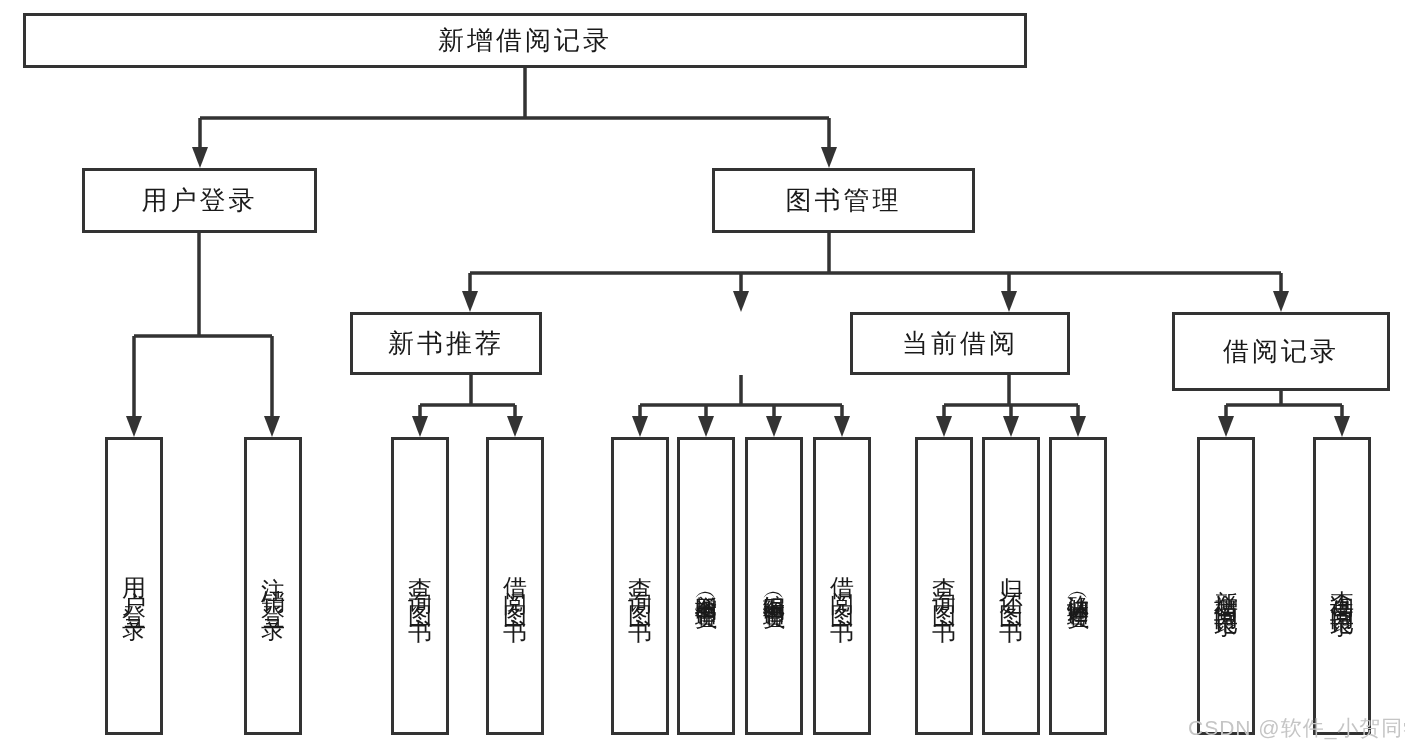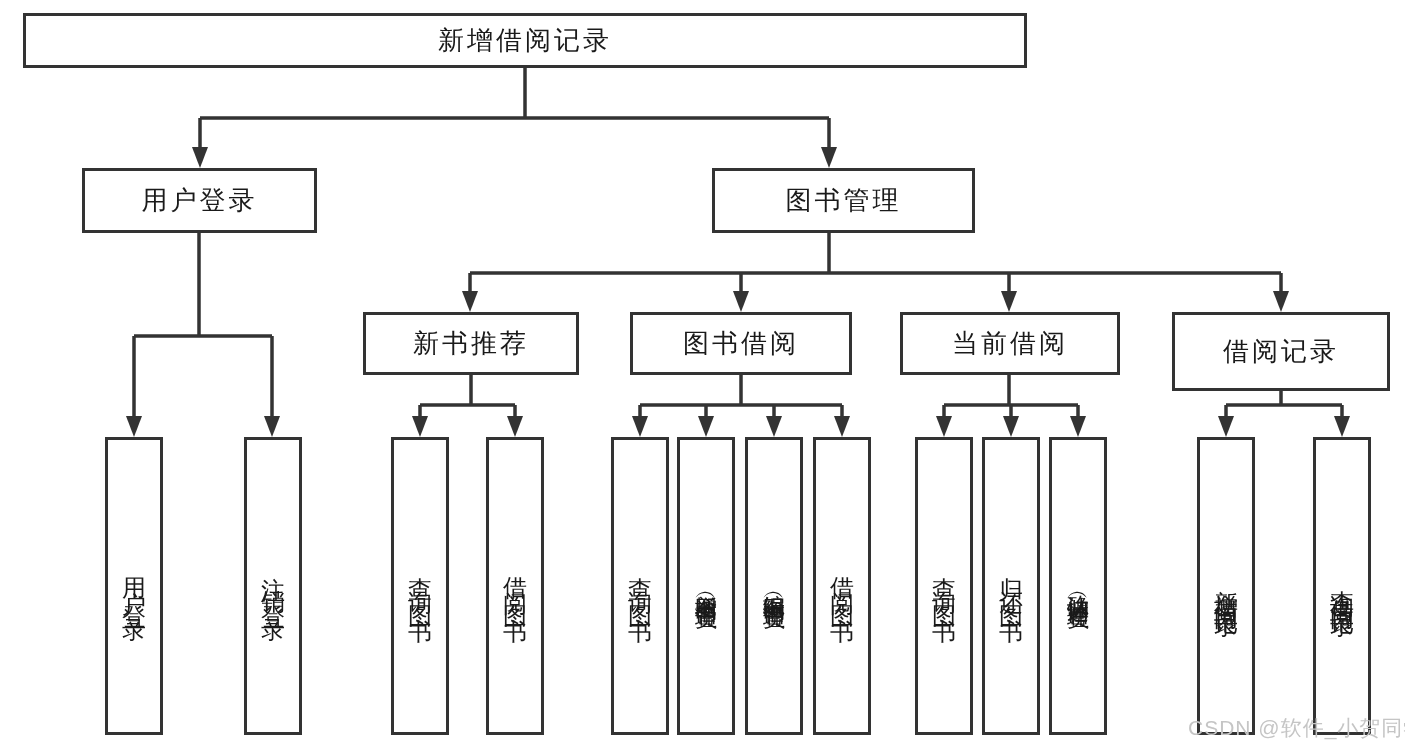--- a/index.html
+++ b/index.html
@@ -90,27 +90,24 @@
     <span>新增借阅记录</span>
   </div>
 
   <div class="hbox" style="left:82px;top:168px;width:235px;height:65px">
     <span>用户登录</span>
   </div>
   <div class="hbox" style="left:712px;top:168px;width:263px;height:65px">
     <span>图书管理</span>
   </div>
 
-  <div class="hbox" style="left:363px;top:312px;width:216px;height:63px">
+  <div class="hbox" style="left:350px;top:312px;width:192px;height:63px">
     <span>新书推荐</span>
   </div>
-  <div class="hbox" style="left:630px;top:312px;width:222px;height:63px">
-    <span>图书借阅</span>
-  </div>
-  <div class="hbox" style="left:900px;top:312px;width:220px;height:63px">
+  <div class="hbox" style="left:850px;top:312px;width:220px;height:63px">
     <span>当前借阅</span>
   </div>
   <div class="hbox" style="left:1172px;top:312px;width:218px;height:79px">
     <span>借阅记录</span>
   </div>
 
   <div class="vbox" style="left:105px">
     <span class="vtext">用户登录</span>
   </div>
   <div class="vbox" style="left:244px">

